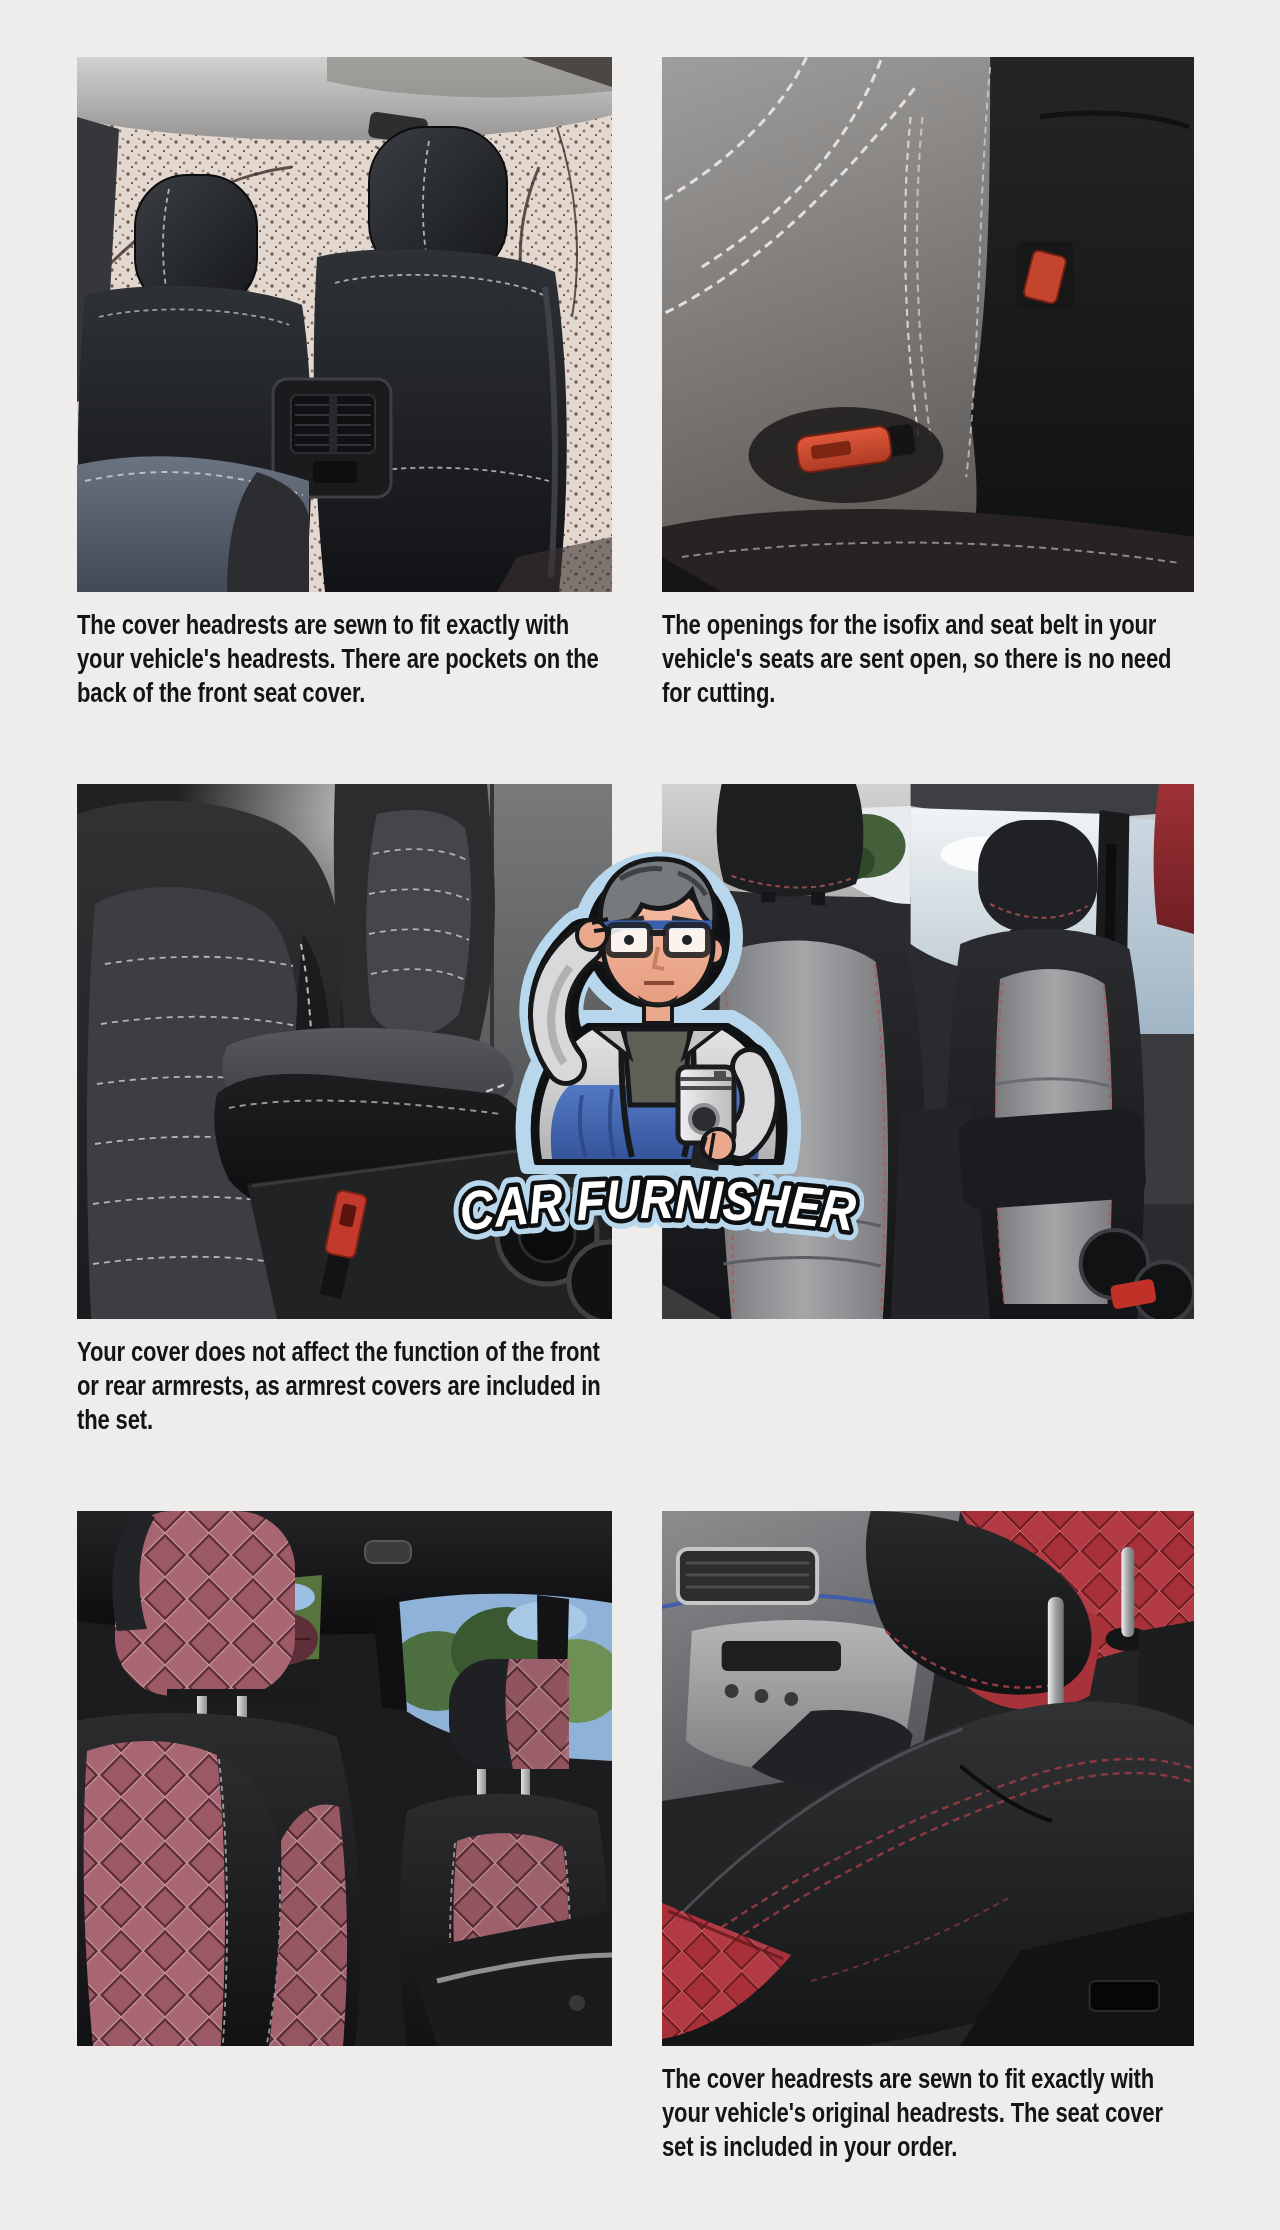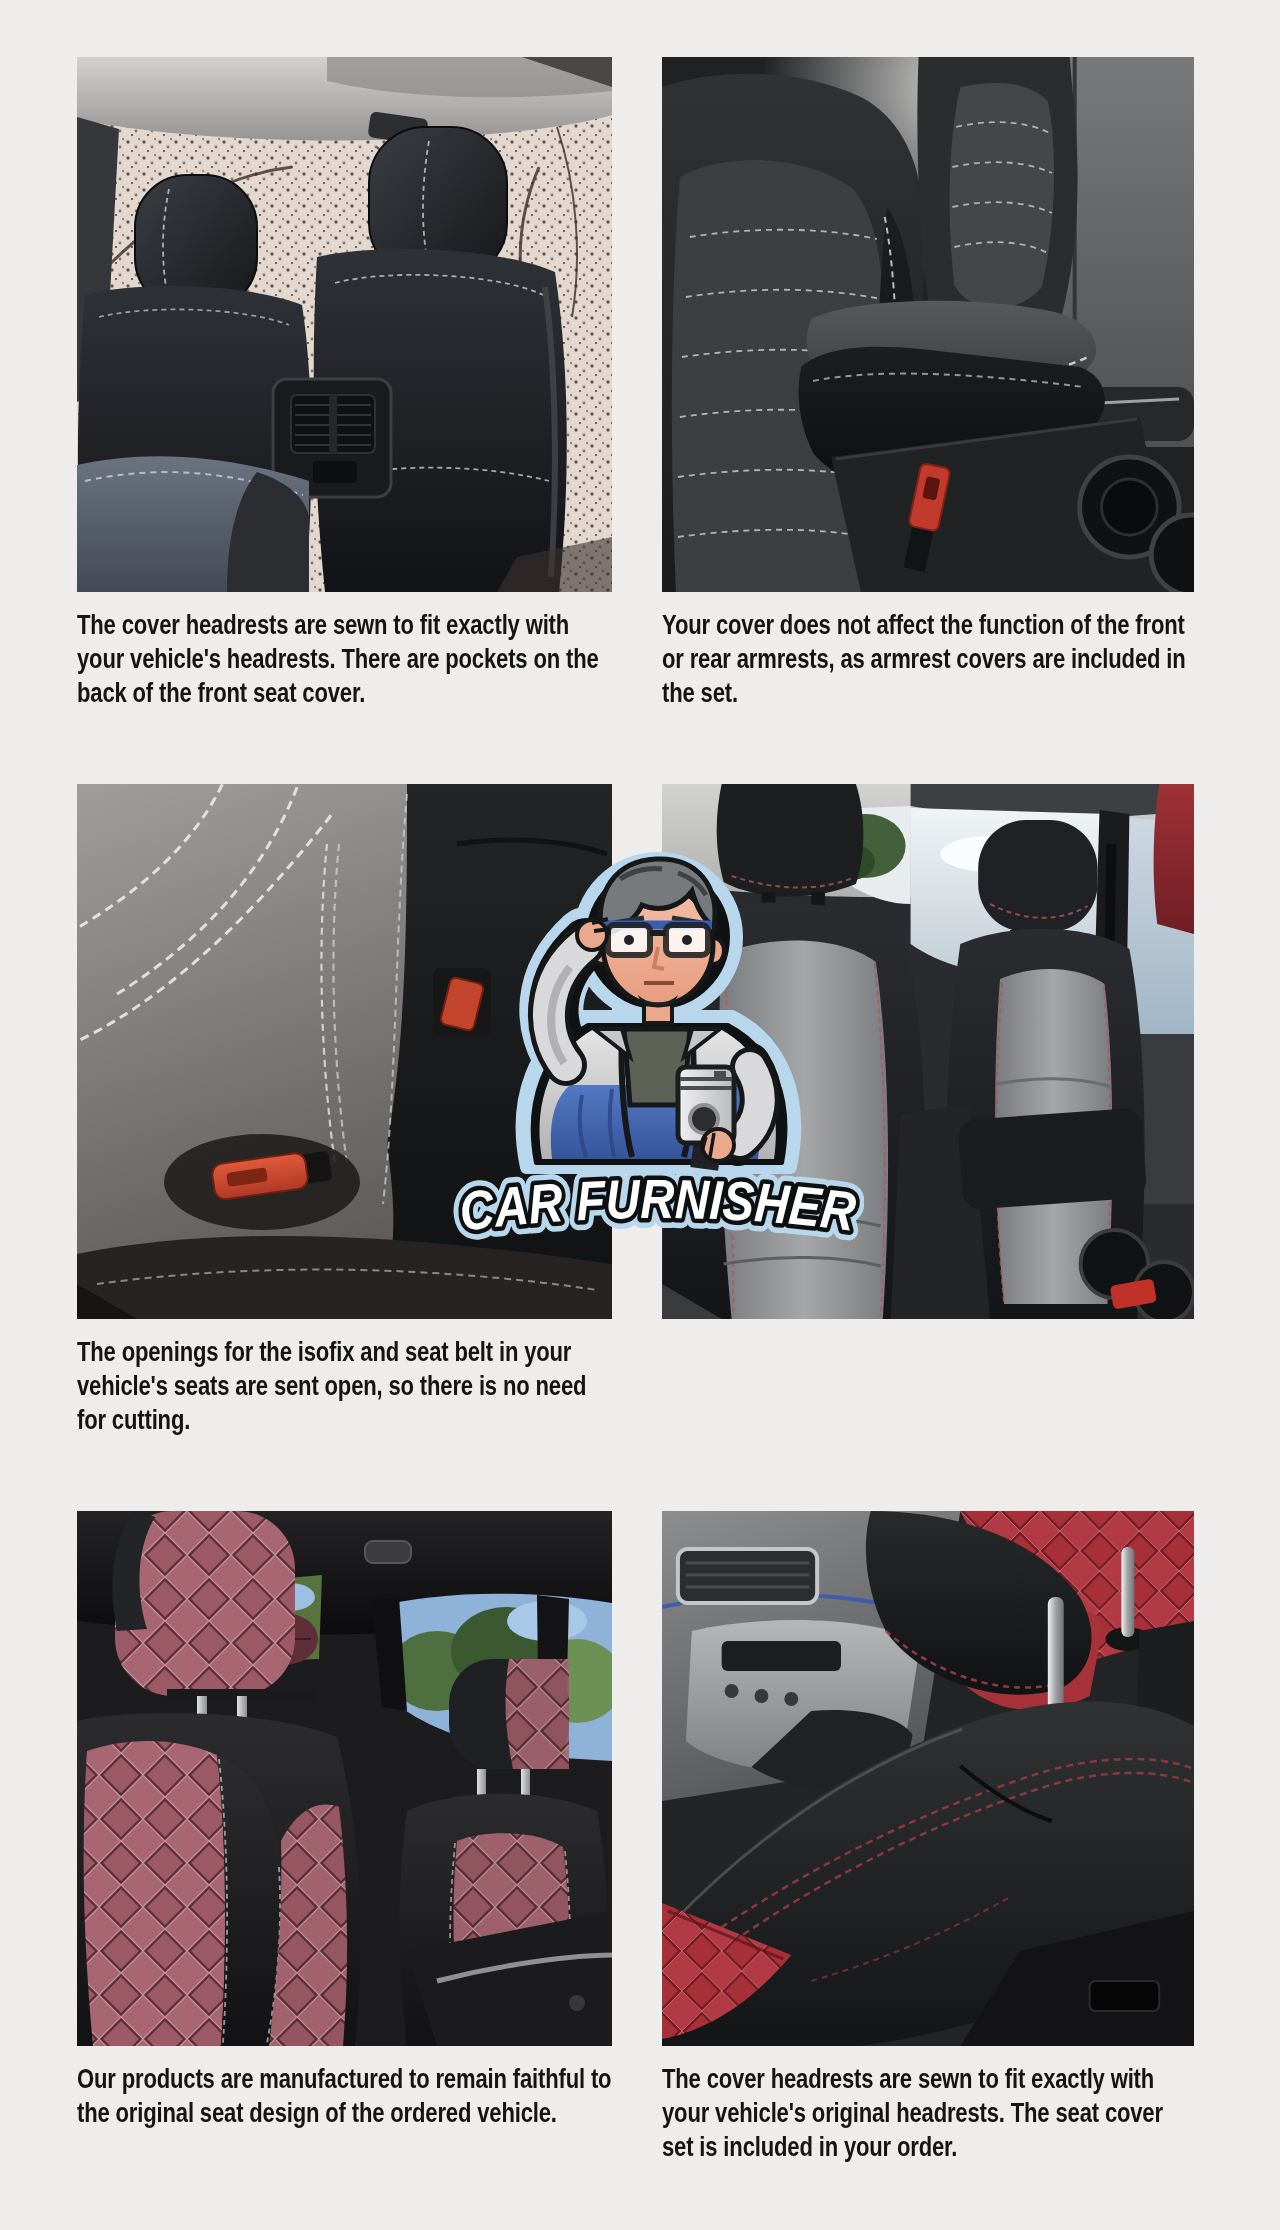--- a/index.html
+++ b/index.html
@@ -130,20 +130,68 @@
       </div>
       <figcaption>
         <span class="cap-inner">The cover headrests are sewn to fit exactly with your vehicle's headrests. There are pockets on the back of the front seat cover.</span>
       </figcaption>
     </figure>
 
     <figure>
       <div class="photo">
         <svg viewBox="0 0 535 535" preserveAspectRatio="none">
           <defs>
+            <linearGradient id="p3base" x1="0" y1="0" x2="0.35" y2="1">
+              <stop offset="0" stop-color="#a09e9c"></stop>
+                <stop offset="1" stop-color="#5a5755"></stop>
+            </linearGradient>
+            <linearGradient id="p3blk" x1="0" y1="0" x2="0" y2="1">
+              <stop offset="0" stop-color="#242527"></stop>
+                <stop offset="1" stop-color="#0f1011"></stop>
+            </linearGradient>
+            <linearGradient id="p3red" x1="0" y1="0" x2="0" y2="1">
+              <stop offset="0" stop-color="#e0593c"></stop>
+                <stop offset="1" stop-color="#b03a24"></stop>
+            </linearGradient>
+          </defs>
+          <rect width="535" height="535" fill="url(#p3base)"></rect>
+          <g stroke="#eceae8" stroke-width="3" stroke-dasharray="9 6" fill="none" opacity="0.9">
+            <path d="M-10,150 C60,110 120,60 150,-10"></path>
+            <path d="M40,210 C120,160 190,90 225,-10"></path>
+            <path d="M-10,262 C80,222 170,140 255,30"></path>
+          </g>
+          <path d="M250,60 C240,160 244,280 258,380" stroke="#e8e6e4" stroke-width="2.2" stroke-dasharray="7 5" fill="none" opacity="0.8"></path>
+          <path d="M262,60 C252,160 256,280 270,380" stroke="#e8e6e4" stroke-width="2.2" stroke-dasharray="7 5" fill="none" opacity="0.6"></path>
+          <path d="M330,0 L535,0 L535,535 L300,535 C322,470 318,420 310,360 C330,250 330,120 330,0 Z" fill="url(#p3blk)"></path>
+          <path d="M330,10 C318,140 320,300 306,420" stroke="#d9d7d5" stroke-width="2" stroke-dasharray="7 5" fill="none" opacity="0.7"></path>
+          <path d="M380,60 C430,52 490,56 530,70" stroke="#0a0b0c" stroke-width="5" fill="none" opacity="0.7"></path>
+
+          <rect x="356" y="184" width="58" height="68" rx="8" fill="#171717"></rect>
+          <rect x="368" y="196" width="34" height="48" rx="6" fill="#c4452e" stroke="#6e2012" stroke-width="2" transform="rotate(14 385 220)"></rect>
+
+          <ellipse cx="185" cy="398" rx="98" ry="48" fill="#1c1a19" opacity="0.85"></ellipse>
+          <g transform="rotate(-8 185 392)">
+            <rect x="226" y="376" width="28" height="30" rx="5" fill="#141414"></rect>
+            <rect x="136" y="374" width="94" height="36" rx="11" fill="url(#p3red)" stroke="#6e2012" stroke-width="2"></rect>
+            <rect x="150" y="384" width="40" height="14" rx="4" fill="#7e2514"></rect>
+          </g>
+          <path d="M0,470 C150,440 330,450 535,480 L535,535 L0,535 Z" fill="#262322"></path>
+          <path d="M20,500 C180,478 360,482 520,506" stroke="#cfccc9" stroke-width="2" stroke-dasharray="7 5" fill="none" opacity="0.6"></path>
+          <path d="M0,500 L60,535 L0,535 Z" fill="#171514"></path>
+        </svg>
+      </div>
+      <figcaption>
+        <span class="cap-inner">The openings for the isofix and seat belt in your vehicle's seats are sent open, so there is no need for cutting.</span>
+      </figcaption>
+    </figure>
+
+    <figure>
+      <div class="photo">
+        <svg viewBox="0 0 535 535" preserveAspectRatio="none">
+          <defs>
             <radialGradient id="p2l" cx="0.5" cy="0.5" r="0.5">
               <stop offset="0" stop-color="#d2d1cf"></stop>
                 <stop offset="1" stop-color="#d2d1cf" stop-opacity="0"></stop>
             </radialGradient>
             <linearGradient id="p2door" x1="0" y1="0" x2="0" y2="1">
               <stop offset="0" stop-color="#77797b"></stop>
                 <stop offset="1" stop-color="#4e5052"></stop>
             </linearGradient>
             <linearGradient id="p2seat" x1="0" y1="0" x2="0" y2="1">
               <stop offset="0" stop-color="#303234"></stop>
@@ -200,68 +248,20 @@
 
           <g transform="rotate(12 268 440)">
             <rect x="258" y="470" width="22" height="44" fill="#121314"></rect>
             <rect x="254" y="408" width="30" height="64" rx="6" fill="#c23a2b" stroke="#7e2218" stroke-width="2"></rect>
             <rect x="262" y="420" width="14" height="22" rx="3" fill="#5c150e"></rect>
           </g>
         </svg>
       </div>
       <figcaption>
         <span class="cap-inner">Your cover does not affect the function of the front or rear armrests, as armrest covers are included in the set.</span>
-      </figcaption>
-    </figure>
-
-    <figure>
-      <div class="photo">
-        <svg viewBox="0 0 535 535" preserveAspectRatio="none">
-          <defs>
-            <linearGradient id="p3base" x1="0" y1="0" x2="0.35" y2="1">
-              <stop offset="0" stop-color="#a09e9c"></stop>
-                <stop offset="1" stop-color="#5a5755"></stop>
-            </linearGradient>
-            <linearGradient id="p3blk" x1="0" y1="0" x2="0" y2="1">
-              <stop offset="0" stop-color="#242527"></stop>
-                <stop offset="1" stop-color="#0f1011"></stop>
-            </linearGradient>
-            <linearGradient id="p3red" x1="0" y1="0" x2="0" y2="1">
-              <stop offset="0" stop-color="#e0593c"></stop>
-                <stop offset="1" stop-color="#b03a24"></stop>
-            </linearGradient>
-          </defs>
-          <rect width="535" height="535" fill="url(#p3base)"></rect>
-          <g stroke="#eceae8" stroke-width="3" stroke-dasharray="9 6" fill="none" opacity="0.9">
-            <path d="M-10,150 C60,110 120,60 150,-10"></path>
-            <path d="M40,210 C120,160 190,90 225,-10"></path>
-            <path d="M-10,262 C80,222 170,140 255,30"></path>
-          </g>
-          <path d="M250,60 C240,160 244,280 258,380" stroke="#e8e6e4" stroke-width="2.2" stroke-dasharray="7 5" fill="none" opacity="0.8"></path>
-          <path d="M262,60 C252,160 256,280 270,380" stroke="#e8e6e4" stroke-width="2.2" stroke-dasharray="7 5" fill="none" opacity="0.6"></path>
-          <path d="M330,0 L535,0 L535,535 L300,535 C322,470 318,420 310,360 C330,250 330,120 330,0 Z" fill="url(#p3blk)"></path>
-          <path d="M330,10 C318,140 320,300 306,420" stroke="#d9d7d5" stroke-width="2" stroke-dasharray="7 5" fill="none" opacity="0.7"></path>
-          <path d="M380,60 C430,52 490,56 530,70" stroke="#0a0b0c" stroke-width="5" fill="none" opacity="0.7"></path>
-
-          <rect x="356" y="184" width="58" height="68" rx="8" fill="#171717"></rect>
-          <rect x="368" y="196" width="34" height="48" rx="6" fill="#c4452e" stroke="#6e2012" stroke-width="2" transform="rotate(14 385 220)"></rect>
-
-          <ellipse cx="185" cy="398" rx="98" ry="48" fill="#1c1a19" opacity="0.85"></ellipse>
-          <g transform="rotate(-8 185 392)">
-            <rect x="226" y="376" width="28" height="30" rx="5" fill="#141414"></rect>
-            <rect x="136" y="374" width="94" height="36" rx="11" fill="url(#p3red)" stroke="#6e2012" stroke-width="2"></rect>
-            <rect x="150" y="384" width="40" height="14" rx="4" fill="#7e2514"></rect>
-          </g>
-          <path d="M0,470 C150,440 330,450 535,480 L535,535 L0,535 Z" fill="#262322"></path>
-          <path d="M20,500 C180,478 360,482 520,506" stroke="#cfccc9" stroke-width="2" stroke-dasharray="7 5" fill="none" opacity="0.6"></path>
-          <path d="M0,500 L60,535 L0,535 Z" fill="#171514"></path>
-        </svg>
-      </div>
-      <figcaption>
-        <span class="cap-inner">The openings for the isofix and seat belt in your vehicle's seats are sent open, so there is no need for cutting.</span>
       </figcaption>
     </figure>
 
     <figure>
       <div class="photo">
         <svg viewBox="0 0 535 535" preserveAspectRatio="none">
           <defs>
             <linearGradient id="p4roof" x1="0" y1="0" x2="0" y2="1">
               <stop offset="0" stop-color="#d2d2d0"></stop>
                 <stop offset="1" stop-color="#b0b0ae"></stop>
@@ -397,23 +397,20 @@
           <rect x="444" y="258" width="9" height="42" fill="url(#p5chrome)"></rect>
           <path d="M330,300 C380,276 470,278 520,300 C534,380 534,470 528,535 L330,535 C320,450 320,370 330,300 Z" fill="url(#p5blk)"></path>
           <path d="M380,330 C410,318 460,320 486,336 C494,400 494,470 490,530 L384,530 C376,460 374,395 380,330 Z" fill="url(#q5)" opacity="0.92"></path>
           <path d="M378,332 C370,420 372,480 382,528 M488,340 C496,420 494,480 488,528" stroke="#d8b9bd" stroke-width="1.8" stroke-dasharray="5 4" fill="none" opacity="0.7"></path>
 
           <path d="M330,440 L535,400 L535,535 L360,535 Z" fill="#1b1b1d"></path>
           <path d="M360,470 C430,452 500,444 535,444" stroke="#8e9092" stroke-width="5" fill="none"></path>
           <circle cx="500" cy="492" r="8" fill="#36383a"></circle>
         </svg>
       </div>
-      <figcaption>
-        <span class="cap-inner">Our products are manufactured to remain faithful to the original seat design of the ordered vehicle.</span>
-      </figcaption>
     </figure>
 
     <figure>
       <div class="photo">
         <svg viewBox="0 0 535 535" preserveAspectRatio="none">
           <defs>
             <pattern id="q6" width="40" height="40" patternUnits="userSpaceOnUse">
               <rect width="40" height="40" fill="#a83038"></rect>
               <path d="M0,20 L20,0 L40,20 L20,40 Z" fill="#b23a44"></path>
               <path d="M-2,20 L20,-2 M20,-2 L42,20 M-2,20 L20,42 M20,42 L42,20" stroke="#701d24" stroke-width="2.6" fill="none"></path>

